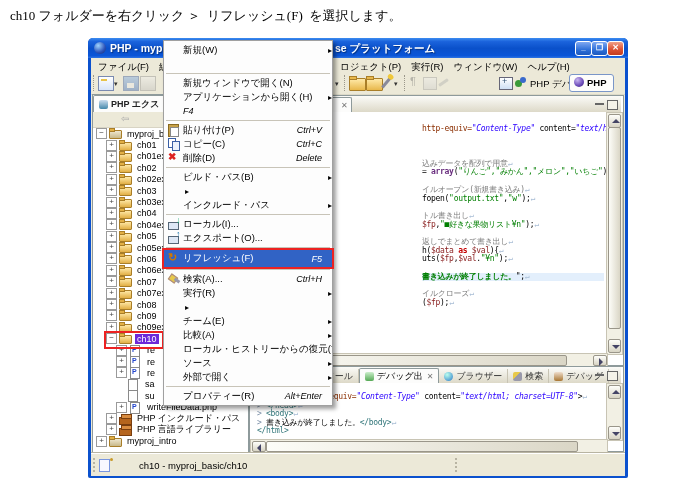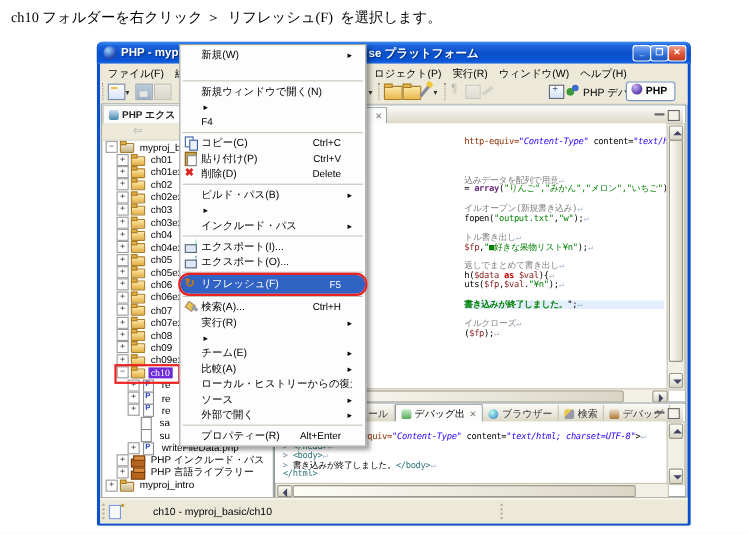--- a/index.html
+++ b/index.html
@@ -87,21 +87,21 @@
         background:linear-gradient(#FFE9A8,#E2AF45);border:1px solid #A97E28;border-radius:1px;}
   .ti-folder::after,.ti-project::after{content:"";position:absolute;left:0;top:0;width:4px;height:2px;
         background:#E2AF45;border:1px solid #A97E28;}
   .ti-project::before{background:linear-gradient(#EFE7D0,#C8B98A);}
   .ti-php::before,.ti-file::before{content:"";position:absolute;left:1px;top:0;width:8px;height:10px;
         background:#fff;border:1px solid #8A8A8A;}
   .ti-php::after{content:"P";position:absolute;left:3px;top:1px;font-size:7px;font-weight:bold;color:#2244CC;}
   .ti-lib::before{content:"";position:absolute;left:0;top:4px;width:11px;height:6px;background:#B5651D;border:1px solid #7A3E0E;}
   .ti-lib::after{content:"";position:absolute;left:2px;top:1px;width:9px;height:3px;background:#D98C3F;border:1px solid #7A3E0E;}
   .tlabel{padding:0 2px;}
-  .sel{background:#6d28d9;color:#fff;font-family:Liberation Serif, serif;}
+  .sel{background:#6d28d9;color:#fff;}
   .view-tab{position:absolute;left:0;top:0;height:17px;background:#FCFCFB;border:1px solid #8E9A9B;
             border-bottom:none;border-radius:2px 2px 0 0;display:inline-flex;align-items:center;
             padding:0 5px;font-size:9px;font-weight:bold;color:#222;}
   .view-icon{display:inline-block;width:9px;height:9px;margin-right:3px;background:linear-gradient(#CDE,#48A);border-radius:2px;}
   .back-arrow{font-size:10px;color:#AAA;}
 
   
   .codearea{font-family:"DejaVu Sans Mono",monospace;font-size:8px;letter-spacing:-0.3px;white-space:pre;}
   .cline{height:8.7px;line-height:8.7px;}
   .cursorline{background:#E3EFFC;}
@@ -124,29 +124,29 @@
   
   #statusbar{left:3px;top:415px;width:534px;height:22px;background:#ECE9D8;
              border-top:1px solid #fff;box-shadow:0 -1px 0 #B8B4A2;font-size:9.5px;color:#000;}
   #status-icon{left:8px;top:5px;width:9px;height:11px;border:1px solid #7A96DF;background:#F8F8FF;}
   #status-icon::after{content:"";position:absolute;right:-4px;top:-2px;width:3px;height:3px;border-radius:50%;background:#C89A2A;}
   .grip{border-left:2px dotted #B8B4A2;height:14px;top:4px;}
 
   
   #context-menu{left:163px;top:40px;width:168px;background:#FDFDFD;border:1px solid #A0A0A0;
                 box-shadow:3px 3px 4px rgba(0,0,0,.38);padding:2px 0;z-index:50;}
-  .mrow{display:flex;align-items:center;height:14px;padding:0 12px 0 3px;font-size:9.5px;color:#000;white-space:nowrap;overflow:visible;}
+  .mrow{display:flex;align-items:center;height:14px;padding:0 0 0 3px;font-size:9.5px;color:#000;white-space:nowrap;overflow:visible;}
   .mlabel{flex:1 1 auto;overflow:hidden;}
-  .mshort{font-size:9px;color:#000;margin-right:10px;}
+  .mshort{font-size:9px;color:#000;margin-right:10px;font-style:italic;}
   .msub{font-size:8px;color:#000;margin-left:2px;}
   .msep{height:1px;background:#C8C4B8;margin:2px 2px;}
   .mic{flex:none;width:16px;height:12px;position:relative;}
   .mhl{background:#3163C5;color:#fff;height:17px;}
   .mhl .mshort,.mhl .msub{color:#fff;}
-  .mannot{outline:2px solid #EC2222;outline-offset:0px;border-radius:8px;}
+  .mannot{outline:2px solid #EC2222;outline-offset:0px;}
   .mi-copy::before{content:"";position:absolute;left:1px;top:0;width:6px;height:8px;background:#fff;border:1px solid #3A5FA5;}
   .mi-copy::after{content:"";position:absolute;left:5px;top:3px;width:6px;height:8px;background:#EAF1FB;border:1px solid #3A5FA5;}
   .mi-paste::before{content:"";position:absolute;left:1px;top:0;width:9px;height:11px;background:#C8A24A;border:1px solid #8A6A20;}
   .mi-paste::after{content:"";position:absolute;left:3px;top:3px;width:7px;height:8px;background:#fff;border:1px solid #888;}
   .mi-delete::before{content:"✖";position:absolute;left:1px;top:-1px;color:#D22;font-size:10px;font-weight:bold;}
   .mi-import::before,.mi-export::before{content:"";position:absolute;left:1px;top:4px;width:9px;height:6px;background:#DDE7F5;border:1px solid #567;}
   .mi-import::after{content:"↓";position:absolute;left:9px;top:-3px;font-size:9px;font-weight:bold;color:#2A7;}
   .mi-export::after{content:"↑";position:absolute;left:9px;top:-3px;font-size:9px;font-weight:bold;color:#27A;}
   .mi-refresh::before{content:"↻";position:absolute;left:1px;top:-2px;font-size:11px;font-weight:bold;color:#D07800;}
   .mi-search::before{content:"";position:absolute;left:2px;top:2px;width:6px;height:5px;background:#E8C94A;border:1px solid #A88;transform:rotate(35deg);}
@@ -442,38 +442,39 @@
       <div class="mrow">
         <span class="mic"></span>
       </div>
       <div class="msep"></div>
       <div class="mrow">
         <span class="mic"></span>
         <span class="mlabel">新規ウィンドウで開く(N)</span>
       </div>
       <div class="mrow">
         <span class="mic"></span>
+        <span class="mlabel">アプリケーションから開く(H)</span>
         <span class="msub">▸</span>
       </div>
       <div class="mrow">
         <span class="mic"></span>
         <span class="mshort">F4</span>
       </div>
       <div class="msep"></div>
+      <div class="mrow">
+        <span class="mic mi-paste"></span>
+        <span class="mlabel">貼り付け(P)</span>
+        <span class="mshort">Ctrl+V</span>
+      </div>
       <div class="mrow">
         <span class="mic mi-copy"></span>
         <span class="mlabel">コピー(C)</span>
         <span class="mshort">Ctrl+C</span>
       </div>
       <div class="mrow">
-        <span class="mic mi-paste"></span>
-        <span class="mlabel">貼り付け(P)</span>
-        <span class="mshort">Ctrl+V</span>
-      </div>
-      <div class="mrow">
         <span class="mic mi-delete"></span>
         <span class="mlabel">削除(D)</span>
         <span class="mshort">Delete</span>
       </div>
       <div class="msep"></div>
       <div class="mrow">
         <span class="mic"></span>
         <span class="mlabel">ビルド・パス(B)</span>
         <span class="msub">▸</span>
       </div>
@@ -482,21 +483,21 @@
         <span class="msub">▸</span>
       </div>
       <div class="mrow">
         <span class="mic"></span>
         <span class="mlabel">インクルード・パス</span>
         <span class="msub">▸</span>
       </div>
       <div class="msep"></div>
       <div class="mrow">
         <span class="mic mi-import"></span>
-        <span class="mlabel">エクスポート(I)...</span>
+        <span class="mlabel">ローカル(I)...</span>
       </div>
       <div class="mrow">
         <span class="mic mi-export"></span>
         <span class="mlabel">エクスポート(O)...</span>
       </div>
       <div class="msep"></div>
       <div class="mrow mhl mannot">
         <span class="mic mi-refresh"></span>
         <span class="mlabel">リフレッシュ(F)</span>
         <span class="mshort">F5</span>

